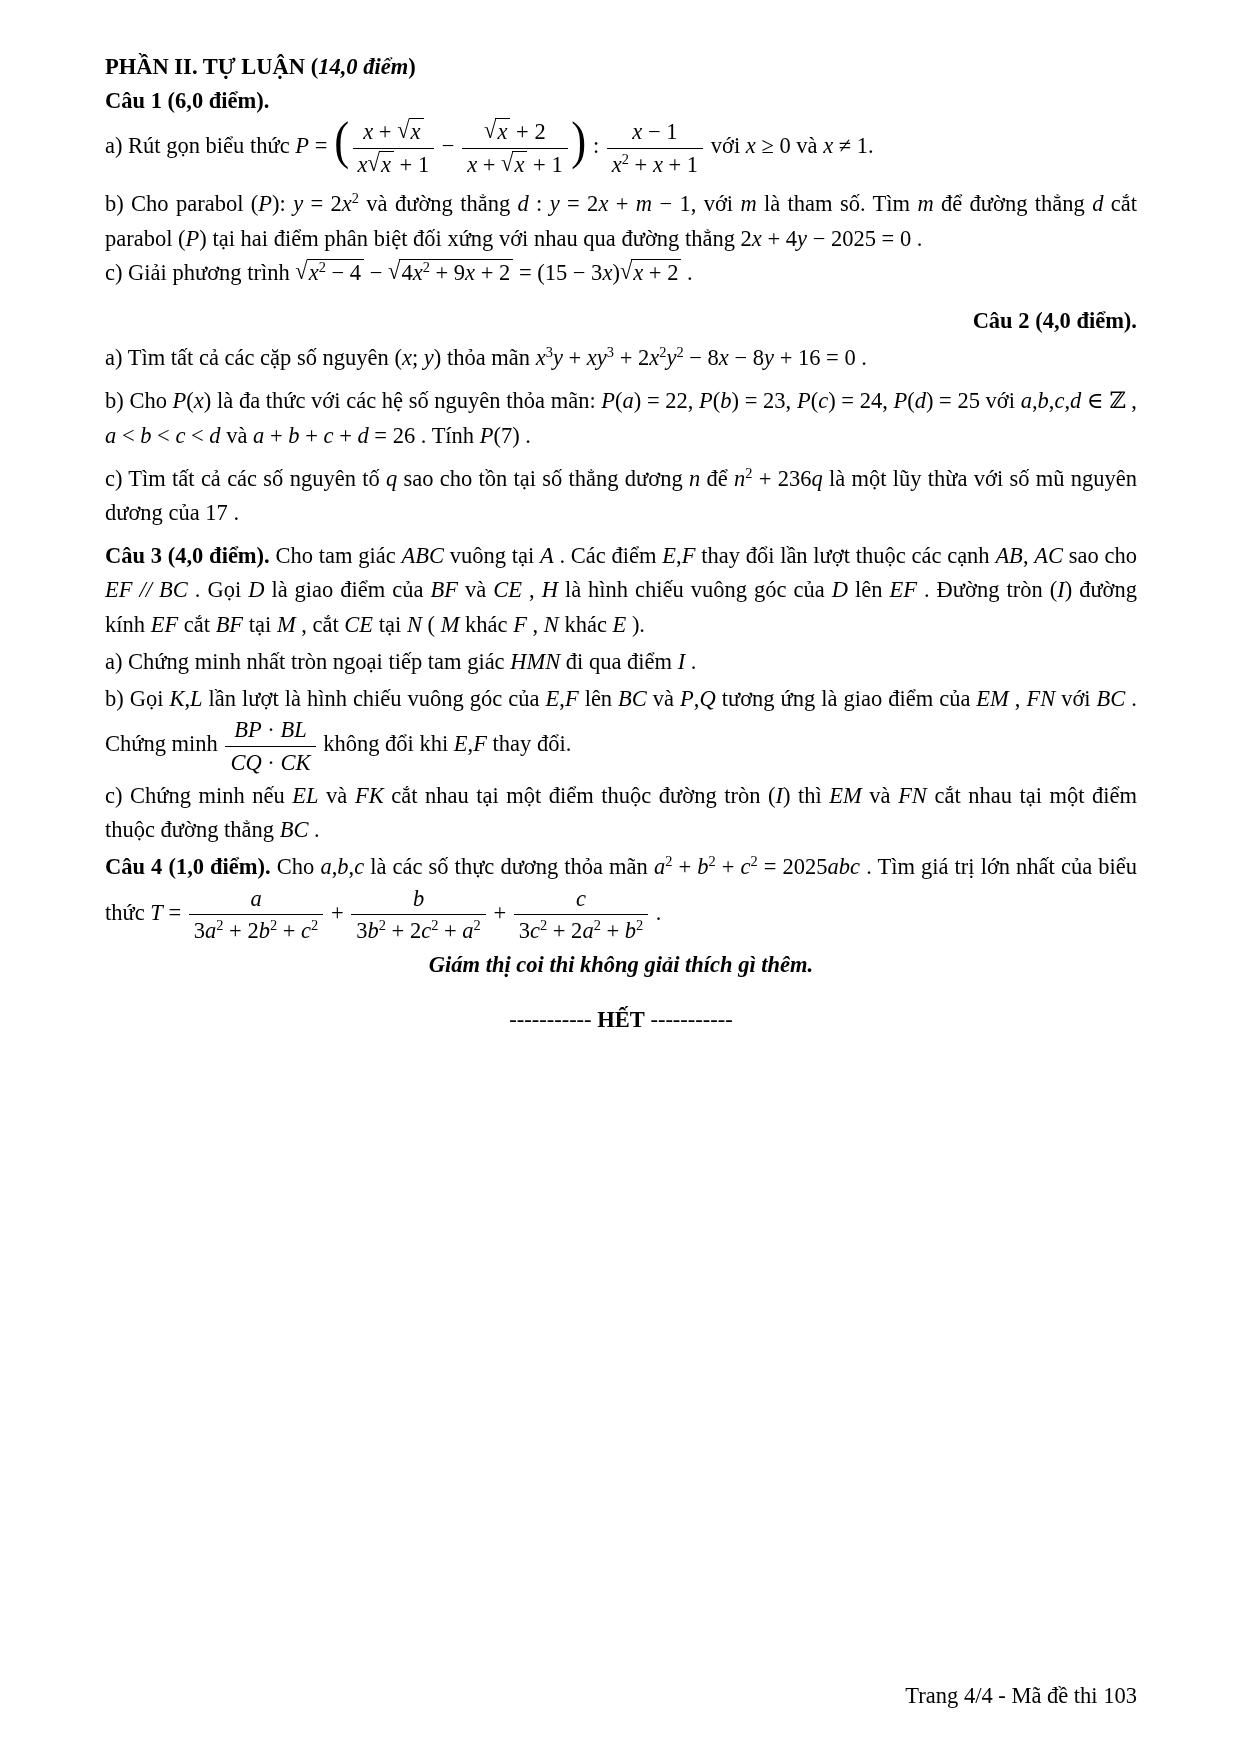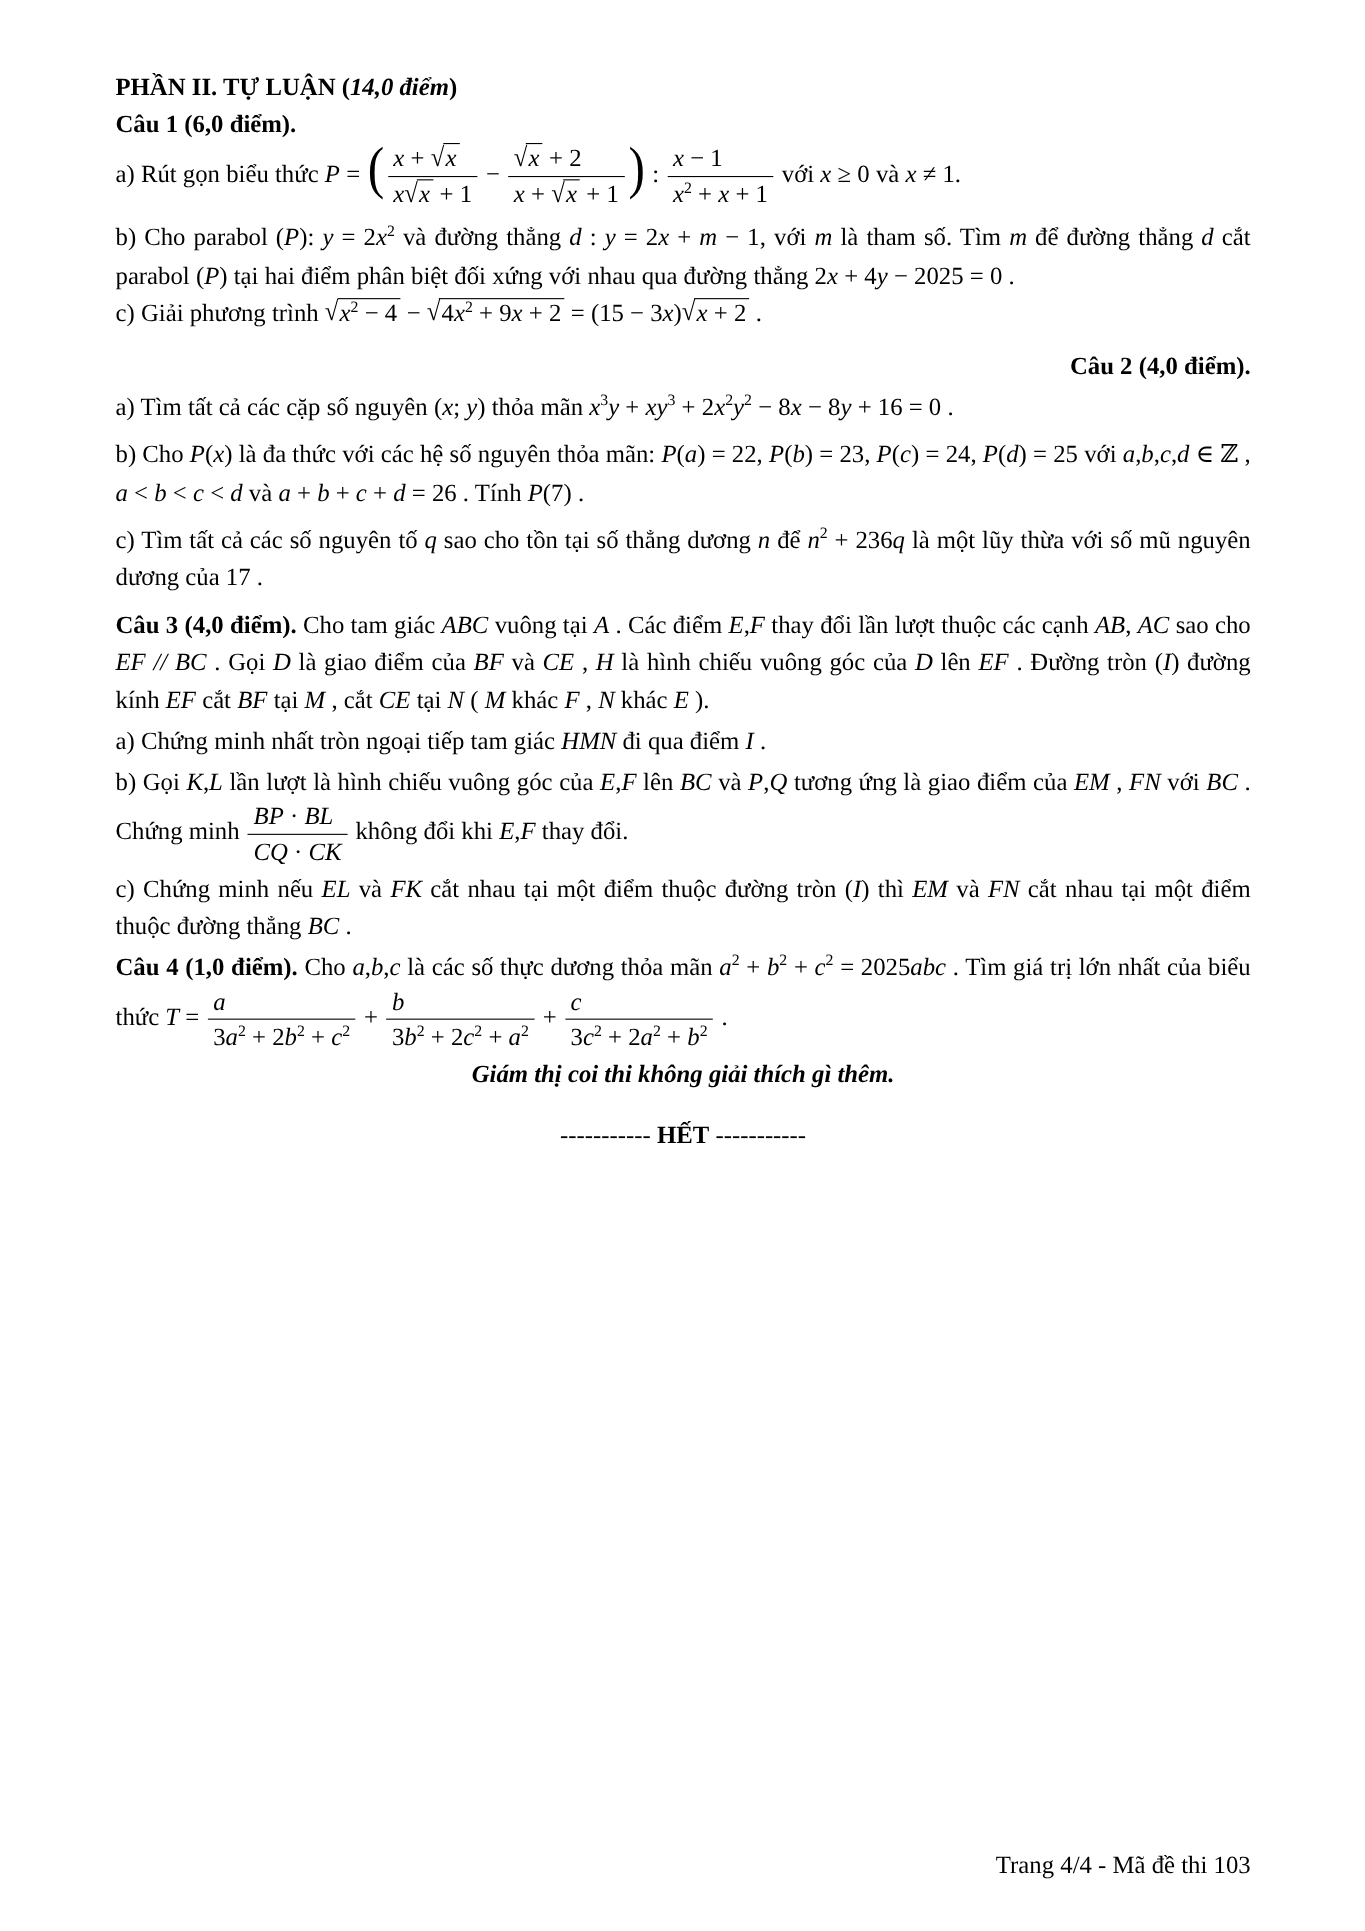--- a/index.html
+++ b/index.html
@@ -1,35 +1,35 @@
 <!DOCTYPE html>
 <html lang="vi"><head>
 <meta charset="utf-8">
 <style>
   html,body{margin:0;padding:0;background:#fff;}
   body{
     width:1241px;height:1755px;position:relative;overflow:hidden;
     font-family:"Liberation Serif","DejaVu Serif",serif;
     font-size:22.5px;color:#000;
   }
-  .page{position:absolute;top:62px;left:105px;width:1032px;}
+  .page{position:absolute;top:50px;left:105px;width:1032px;}
   .line{margin:0;padding:0;text-align:justify;line-height:1.52;}
   .h{font-weight:bold;text-align:left;}
   .hs{font-weight:bold;text-align:right;margin-top:14px;}
   .p{margin-top:9px;}
   .pt{margin-top:3px;}
   .pf{margin-bottom:6px;font-family:Liberation Serif, serif;}
   .center{text-align:center;margin-top:20px;}
   .centerbi{text-align:center;font-weight:bold;font-style:italic;margin-top:4px;}
   .sign{margin-top:12px;white-space:nowrap;overflow:hidden;text-align:left;}
   .bd{font-weight:bold;}
   .bdi{font-weight:bold;font-style:italic;}
   .mi{font-style:italic;}
   sup.sp{font-size:64%;line-height:0;vertical-align:super;}
-  .frac{display:inline-block;vertical-align:middle;padding:0 2px;line-height:1.22;}
+  .frac{display:inline-block;vertical-align:middle;text-align:center;padding:0 2px;line-height:1.22;}
   .frac .num{display:block;border-bottom:1.4px solid #000;padding:0 5px 2px;}
   .frac .den{display:block;padding:2px 5px 0;}
   .sqrt{white-space:nowrap;display:inline;}
   .rsign{display:inline-block;transform:scaleY(1.08);transform-origin:center bottom;margin-right:-1px;}
   .rad{display:inline-block;border-top:1.4px solid #000;padding:0 3px 0 2px;line-height:1.18;}
   .bigp{display:inline-block;font-size:235%;line-height:0;vertical-align:-0.08em;transform:scaleX(0.85);}
   .footer{position:absolute;right:104px;bottom:48px;line-height:1;}
 </style>
 </head>
 <body>

